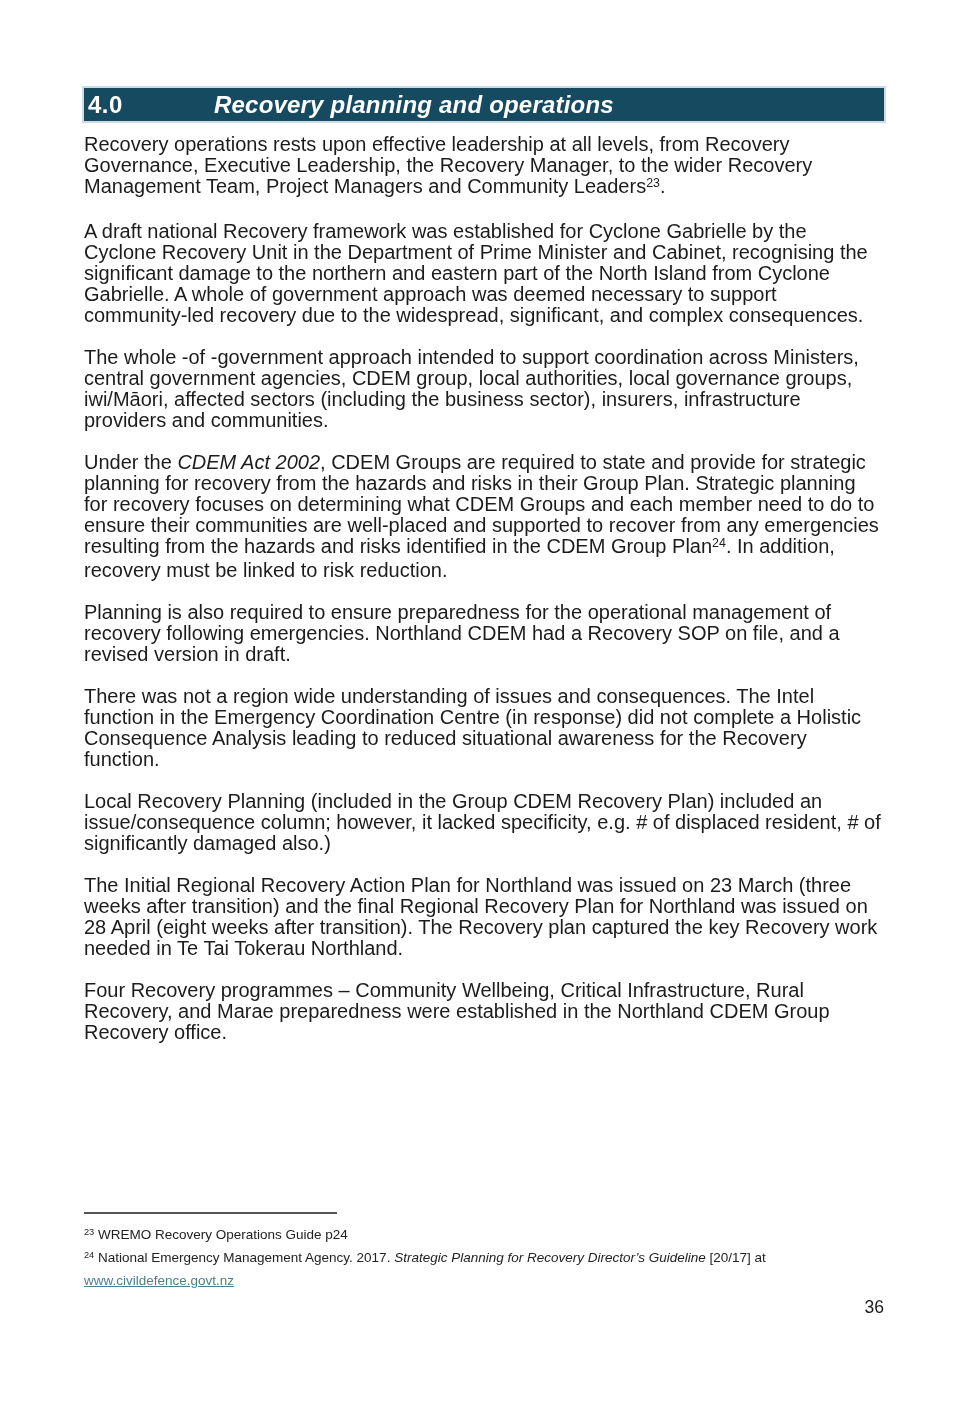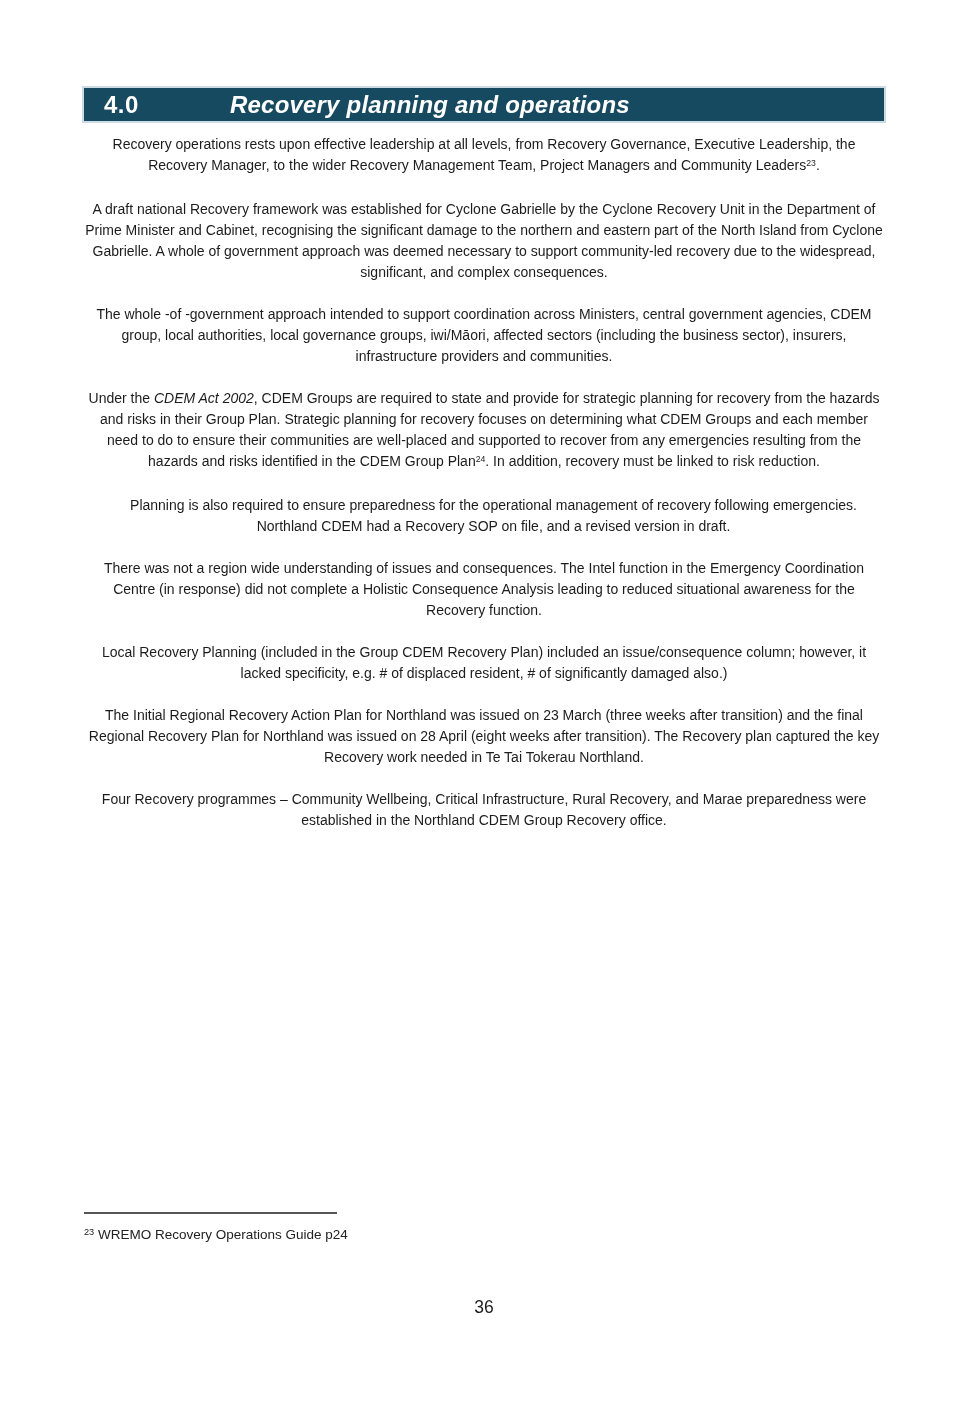--- a/index.html
+++ b/index.html
@@ -21,30 +21,30 @@
     width: 800px;
   }
   .section-header {
     display: flex;
     align-items: center;
     height: 33px;
     background: #164a61;
     color: #ffffff;
     font-weight: bold;
     font-size: 24px;
-    padding-left: 20px;
+    padding-left: 4px;
     outline: 2px solid #ccdbe4;
   }
   .sec-num { width: 126px; flex: 0 0 auto; letter-spacing: 0.5px; }
   .sec-title { flex: 1; letter-spacing: 0.2px; font-style: italic; }
-  .body-text { margin-top: 13px; font-size: 14px; line-height: 21px; text-align: center; }
+  .body-text { margin-top: 13px; font-size: 20px; line-height: 21px; }
   .body-text p { margin: 0 0 21px 0; }
   .body-text p.wide-gap { margin-top: 27px; margin-bottom: 21px; }
   .body-text p.wide-gap + p.wide-gap { margin-top: 0; }
-  .body-text p.wide-gap { margin-top: 6px; margin-left: 19px; }
+  .body-text p.wide-gap { margin-top: 6px; }
   .sup {
     font-size: 62%;
     vertical-align: baseline;
     position: relative;
     top: -0.45em;
   }
   .italic { font-style: italic; }
   .footnotes {
     position: absolute;
     left: 84px;
@@ -63,21 +63,21 @@
   .fn-link {
     color: var(--link-color);
     text-decoration: underline;
     cursor: pointer;
   }
   .page-number {
     position: absolute;
     top: 1297px;
     left: 84px;
     width: 800px;
-    text-align: center;
+    text-align: right;
     font-size: 17.5px;
     color: #1c1c1c;
   }
 </style>
 </head>
 <body>
 
 <div class="page">
   <div class="content">
     <div class="section-header" style="background: rgb(22, 74, 97);">
@@ -94,17 +94,18 @@
         <p><span>Local Recovery Planning (included in the Group CDEM Recovery Plan) included an issue/consequence column; however, it lacked specificity, e.g. # of displaced resident, # of significantly damaged also.)</span></p>
         <p><span>The Initial Regional Recovery Action Plan for Northland was issued on 23 March (three weeks after transition) and the final Regional Recovery Plan for Northland was issued on 28 April (eight weeks after transition).  The Recovery plan captured the key Recovery work needed in Te Tai Tokerau Northland.</span></p>
         <p><span>Four Recovery programmes – Community Wellbeing, Critical Infrastructure, Rural Recovery, and Marae preparedness were established in the Northland CDEM Group Recovery office.</span></p>
       </div>
   </div>
 
   <div class="footnotes">
     <div class="fn-rule"></div>
     <div id="footnotes-list">
         <div class="footnote"><span class="sup">23</span><span> WREMO Recovery Operations Guide p24</span></div>
+        <div class="footnote"><span class="sup">24</span><span> National Emergency Management Agency. 2017. </span><span class="italic">Strategic Planning for Recovery Director’s Guideline</span><span> [20/17] at </span><a class="fn-link">www.civildefence.govt.nz</a></div>
       </div>
   </div>
 
   <div class="page-number">36</div>
 </div>
 
 </body></html>

